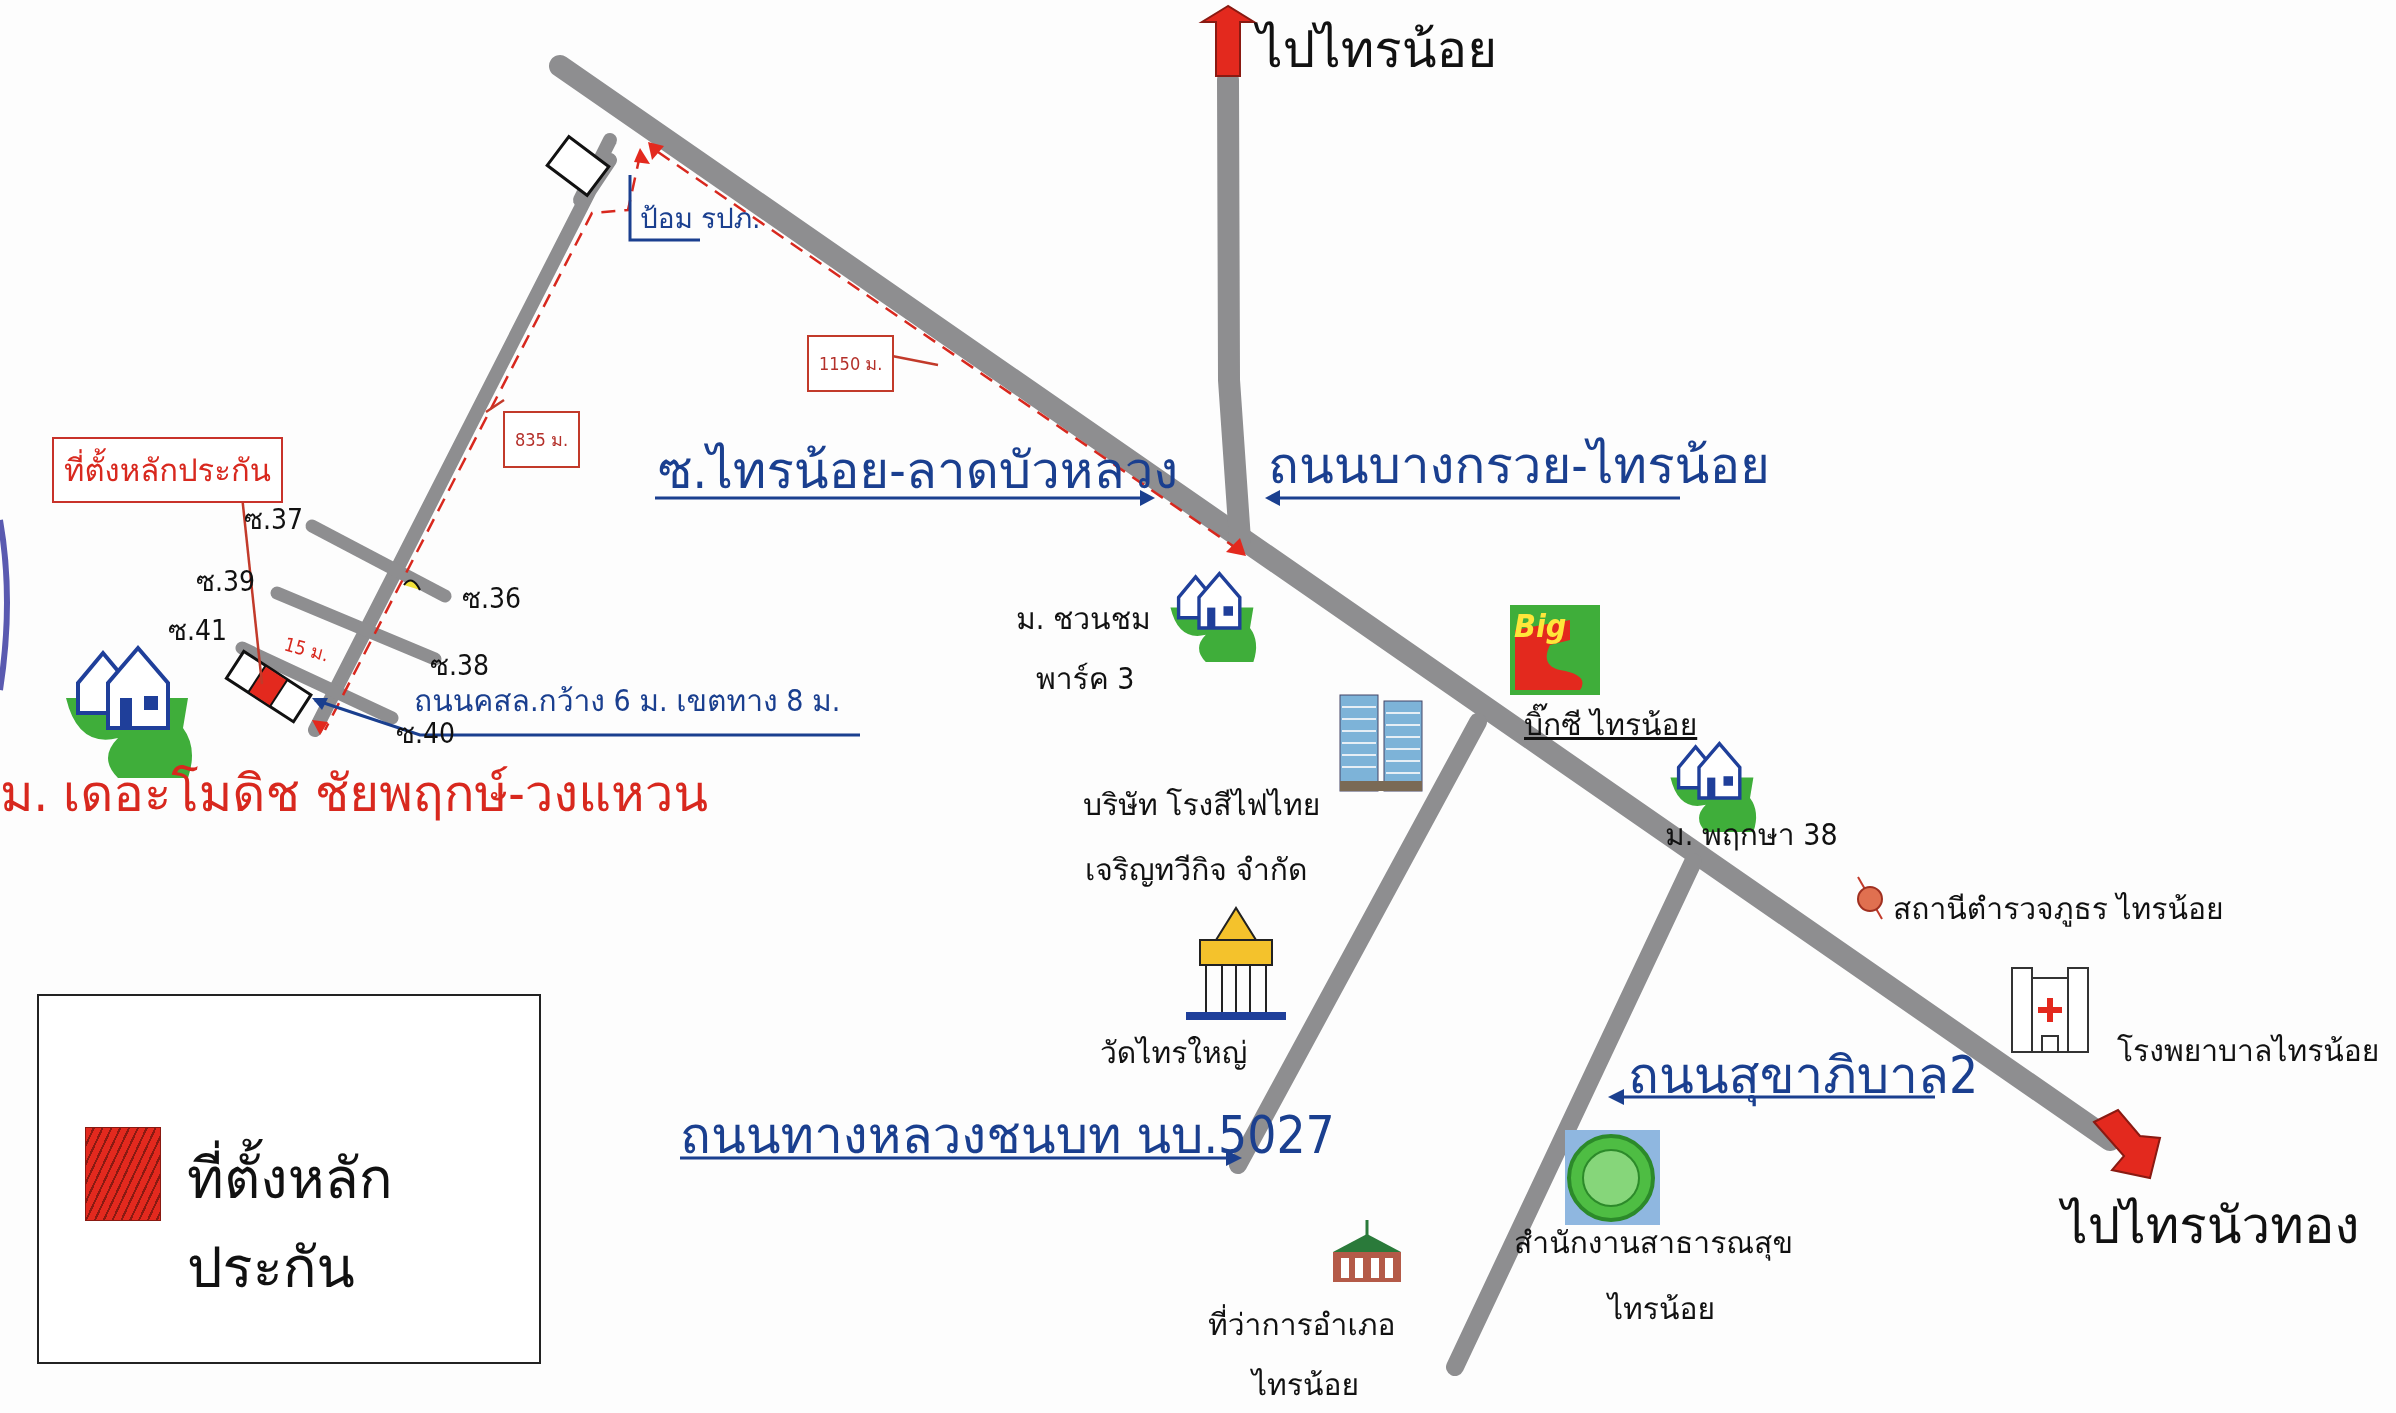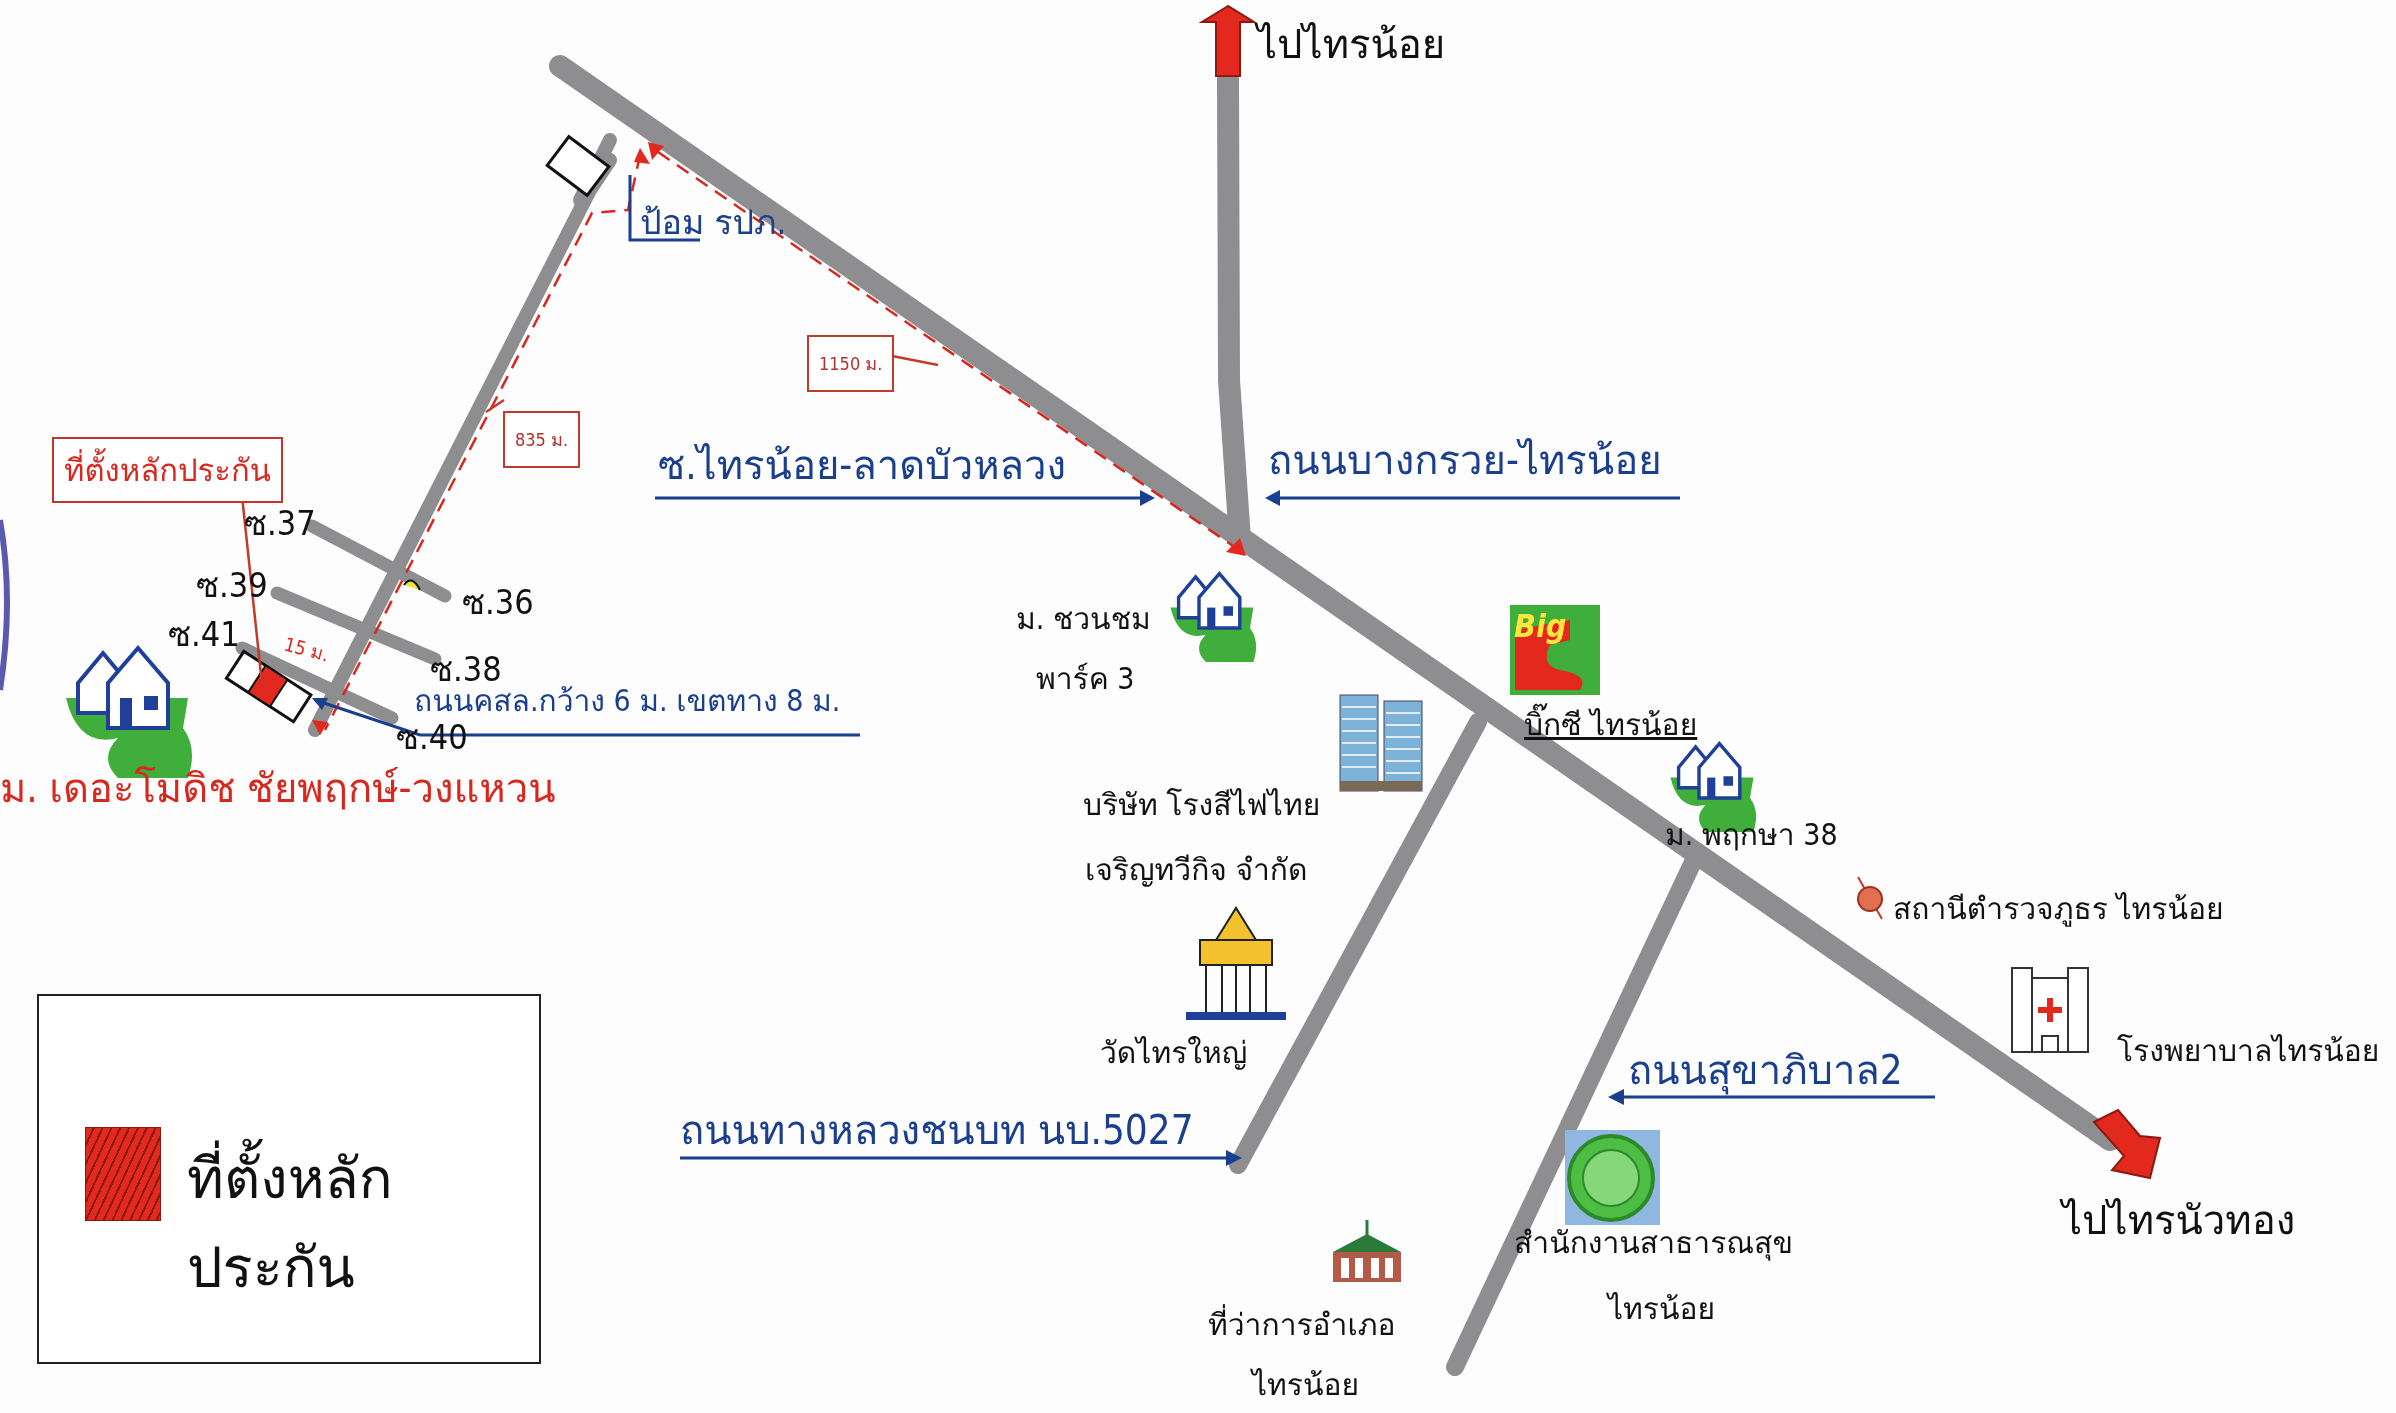--- a/index.html
+++ b/index.html
@@ -2,23 +2,23 @@
 <html><head>
 <meta charset="utf-8">
 <style>
   html, body { margin:0; padding:0; background:#fdfdfd; }
   body { width:2396px; height:1413px; position:relative; overflow:hidden;
          font-family:"DejaVu Sans Condensed","DejaVu Sans", sans-serif; }
   #map-svg { position:absolute; left:0; top:0; }
   .lbl { position:absolute; white-space:nowrap; color:#111; line-height:1; }
   .blue { color:#1a3f8f; }
   .red { color:#d8281e; }
-  .big { font-size:40px; }
+  .big { font-size:51px; }
   .med { font-size:30px; }
-  .small { font-size:34px; }
+  .small { font-size:28px; }
   .tiny { font-size:19px; }
   .legend-box { position:absolute; left:37px; top:994px; width:500px; height:366px;
                 border:2px solid #222; background:#fff; }
   .legend-swatch { position:absolute; left:46px; top:131px; width:74px; height:92px;
                    background: repeating-linear-gradient(115deg,#e3291e 0 6px,#8a1a12 6px 8px);
                    border:1px solid #8a1a12; }
   .legend-text { position:absolute; left:148px; top:138px; font-size:56px; font-family:"DejaVu Serif", serif; color:#111; }
   .site-callout { position:absolute; left:52px; top:437px; padding:6px 10px;
                   border:2px solid #c8322a; color:#d8281e; font-size:31px; background:#fff; }
   .dist-box { position:absolute; border:2px solid #c23a2a; color:#b4302a; font-size:18px;

